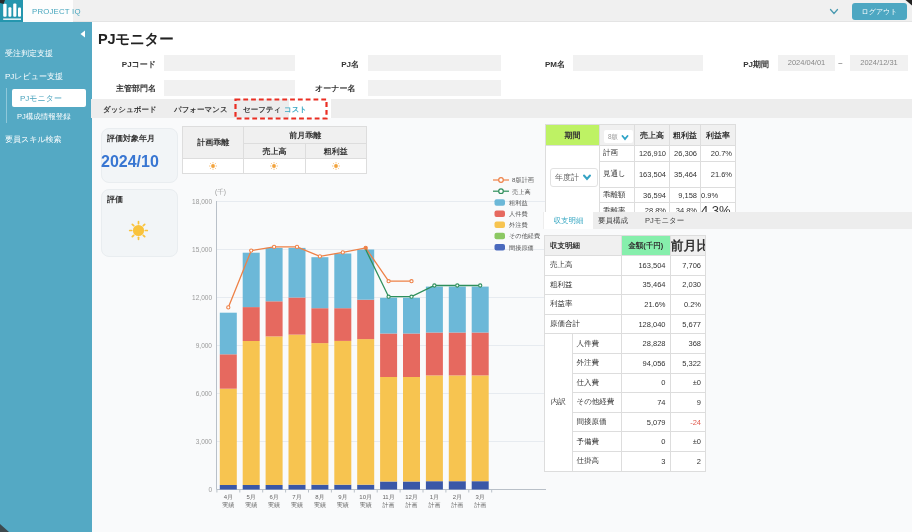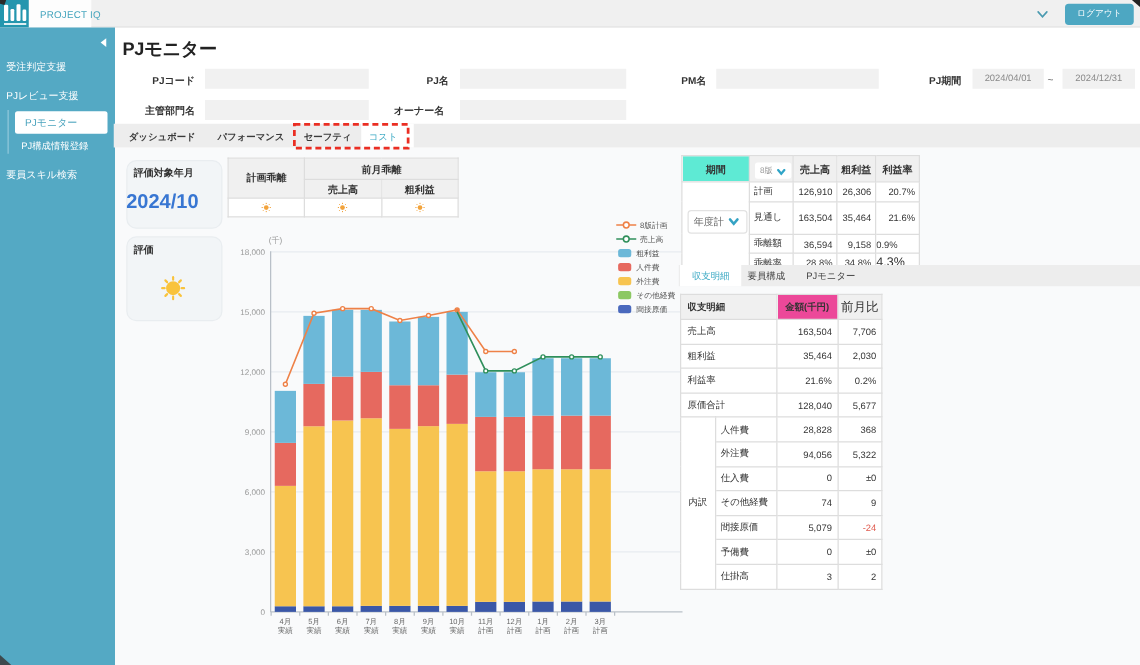--- a/index.html
+++ b/index.html
@@ -64,21 +64,21 @@
 <div class="abs" style="left:112px;top:83px;width:44px;text-align:right;font-size:8px;font-weight:bold;color:#333">主管部門名</div>
 <div class="abs" style="left:164px;top:79.5px;width:131px;height:16px;background:#f1f1f1"></div>
 <div class="abs" style="left:315px;top:83px;width:44px;font-size:8px;font-weight:bold;color:#333">オーナー名</div>
 <div class="abs" style="left:368px;top:79.5px;width:133px;height:16px;background:#f1f1f1"></div>
 
 <div class="abs" style="left:91px;top:99px;width:821px;height:18.5px;background:#ededed"></div>
 <div class="abs" style="left:103px;top:104.5px;font-size:7.5px;font-weight:bold;color:#3a3a3a">ダッシュボード</div>
 <div class="abs" style="left:174px;top:104.5px;font-size:7.5px;font-weight:bold;color:#3a3a3a">パフォーマンス</div>
 <div class="abs" style="left:243px;top:104.5px;font-size:7.5px;font-weight:bold;color:#3a3a3a">セーフティ</div>
 <div class="abs" style="left:289px;top:99px;width:42px;height:18.5px;background:#fff"></div>
-<div class="abs" style="left:295px;top:104.5px;font-size:7.5px;font-weight:normal;color:#3ba9c4">コスト</div>
+<div class="abs" style="left:284px;top:104.5px;font-size:7.5px;font-weight:bold;color:#3ba9c4">コスト</div>
 <svg class="abs" style="left:234px;top:98px" width="94" height="22" viewBox="0 0 94 22">
     <rect x="1.5" y="1.5" width="91" height="19" fill="none" stroke="#ea2e23" stroke-width="2.2" stroke-dasharray="4.8 3"></rect>
   </svg>
 
 <div class="abs" style="left:101px;top:128px;width:77px;height:55px;background:#f2f5f7;border:1px solid #e9edf0;border-radius:8px"></div>
 <div class="abs" style="left:107px;top:133px;font-size:8px;font-weight:bold;color:#333">評価対象年月</div>
 <div class="abs" style="left:101px;top:153px;width:77px;text-align:left;font-size:16px;font-weight:bold;color:#3876d2">2024/10</div>
 <div class="abs" style="left:101px;top:189px;width:77px;height:68px;background:#f2f5f7;border:1px solid #e9edf0;border-radius:8px"></div>
 <div class="abs" style="left:107px;top:194px;font-size:8px;font-weight:bold;color:#333">評価</div>
 <div class="abs" style="left:128px;top:220px"><svg width="21" height="21" viewBox="0 0 21 21">
@@ -285,21 +285,21 @@
 <table style="left:545px;top:124px;width:190px">
 <colgroup>
       <col style="width:54px">
       <col style="width:35px">
       <col style="width:35px">
       <col style="width:31px">
       <col style="width:35px">
     </colgroup>
 <tbody>
       <tr style="height:21px">
- <td style="background:#5eead4;border:1px solid #ddd;text-align:center;font-size:8px;font-weight:bold;color:#333">期間</td>
+ <td style="background:#bef264;border:1px solid #ddd;text-align:center;font-size:8px;font-weight:bold;color:#333">期間</td>
  <td style="background:#f0f0f0;border:1px solid #ddd;text-align:center;padding:0"></td>
  <td style="background:#f0f0f0;border:1px solid #ddd;text-align:center;font-size:8px;font-weight:bold;color:#333">売上高</td>
  <td style="background:#f0f0f0;border:1px solid #ddd;text-align:center;font-size:8px;font-weight:bold;color:#333">粗利益</td>
  <td style="background:#f0f0f0;border:1px solid #ddd;text-align:center;font-size:8px;font-weight:bold;color:#333">利益率</td>
 </tr>
 <tr style="height:15.7px">
  <td rowspan="4" style="border:1px solid #ddd"></td>
  <td style="border:1px solid #ddd;font-size:7.5px;color:#333;padding-left:3px">計画</td>
  <td style="border:1px solid #ddd;font-size:7.5px;color:#333;text-align:right;padding-right:3px">126,910</td>
  <td style="border:1px solid #ddd;font-size:7.5px;color:#333;text-align:right;padding-right:3px">26,306</td>
@@ -314,21 +314,21 @@
 <tr style="height:15.7px">
  <td style="border:1px solid #ddd;font-size:7.5px;color:#333;padding-left:3px">乖離額</td>
  <td style="border:1px solid #ddd;font-size:7.5px;color:#333;text-align:right;padding-right:3px">36,594</td>
  <td style="border:1px solid #ddd;font-size:7.5px;color:#333;text-align:right;padding-right:3px">9,158</td>
  <td style="border:1px solid #ddd;font-size:7.5px;color:#333;text-align:right;padding-right:17px">0.9%</td>
 </tr>
 <tr style="height:15.7px">
  <td style="border:1px solid #ddd;font-size:7.5px;color:#333;padding-left:3px">乖離率</td>
  <td style="border:1px solid #ddd;font-size:7.5px;color:#333;text-align:right;padding-right:3px">28.8%</td>
  <td style="border:1px solid #ddd;font-size:7.5px;color:#333;text-align:right;padding-right:3px">34.8%</td>
- <td style="border:1px solid #ddd;font-size:10px;color:#333;text-align:right;padding-right:19px">4.3%</td>
+ <td style="border:1px solid #ddd;font-size:13px;color:#333;text-align:right;padding-right:19px">4.3%</td>
 </tr>
 </tbody>
   </table>
 
 <div class="abs" style="left:604px;top:130px;width:29px;height:13px;background:#fff;border-radius:2px"></div>
 <div class="abs" style="left:608px;top:133px;font-size:6.5px;color:#999;line-height:7px">8版</div>
 <svg class="abs" style="left:621px;top:134.5px" width="8" height="6" viewBox="0 0 8 6">
     <path d="M1.5 1 L4 4 L6.5 1" fill="none" stroke="#2fa4c7" stroke-width="1.8" stroke-linecap="round"></path>
   </svg>
 <div class="abs" style="left:549.5px;top:167.5px;width:48px;height:19px;background:#fff;border:1px solid #e2e2e2;border-radius:3px"></div>
@@ -345,22 +345,22 @@
 <table style="left:544px;top:235px;width:161px">
 <colgroup>
       <col style="width:27.5px">
       <col style="width:49.5px">
       <col style="width:48.5px">
       <col style="width:35.5px">
     </colgroup>
 <tbody>
       <tr style="height:20px">
  <td colspan="2" style="background:#f0f0f0;border:1px solid #ddd;font-size:7.5px;font-weight:bold;color:#333;padding-left:5px">収支明細</td>
- <td style="background:#ec4899;border:1px solid #ddd;font-size:7.5px;font-weight:bold;color:#333;text-align:center">金額(千円)</td>
- <td style="background:#f0f0f0;border:1px solid #ddd;font-size:10px;font-weight:normal;color:#333;text-align:center">前月比</td>
+ <td style="background:#86efac;border:1px solid #ddd;font-size:7.5px;font-weight:bold;color:#333;text-align:center">金額(千円)</td>
+ <td style="background:#f0f0f0;border:1px solid #ddd;font-size:13px;font-weight:bold;color:#333;text-align:center">前月比</td>
 </tr>
 <tr style="height:19.6px">
  <td colspan="2" style="border:1px solid #ddd;font-size:7.5px;color:#333;padding-left:5px">売上高</td>
  <td style="border:1px solid #ddd;font-size:7.5px;color:#333;text-align:right;padding-right:4px">163,504</td>
  <td style="border:1px solid #ddd;font-size:7.5px;color:#333;text-align:right;padding-right:4px">7,706</td>
 </tr>
 <tr style="height:19.6px">
  <td colspan="2" style="border:1px solid #ddd;font-size:7.5px;color:#333;padding-left:5px">粗利益</td>
  <td style="border:1px solid #ddd;font-size:7.5px;color:#333;text-align:right;padding-right:4px">35,464</td>
  <td style="border:1px solid #ddd;font-size:7.5px;color:#333;text-align:right;padding-right:4px">2,030</td>

